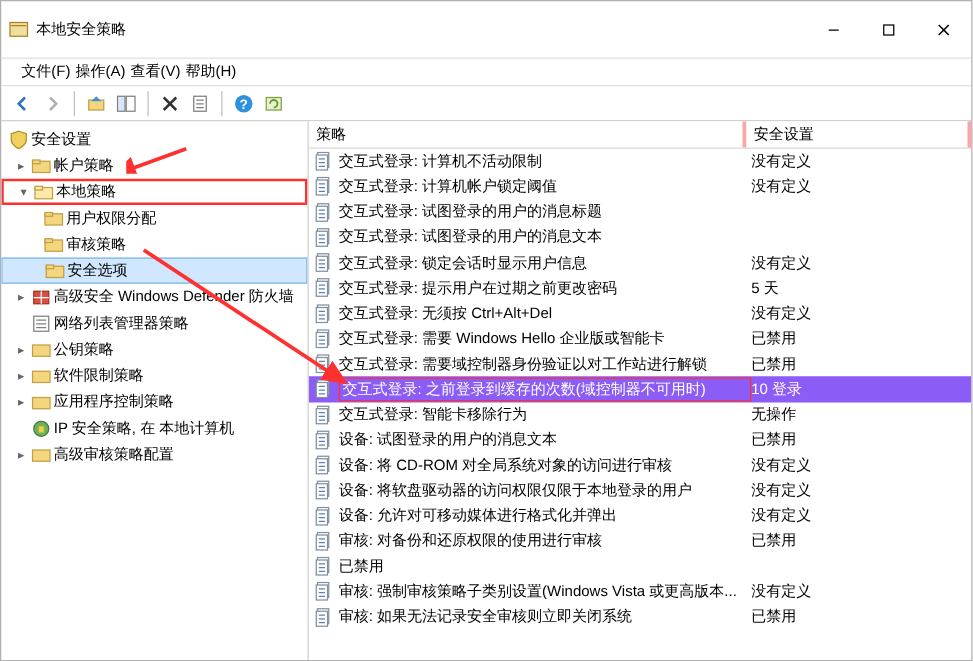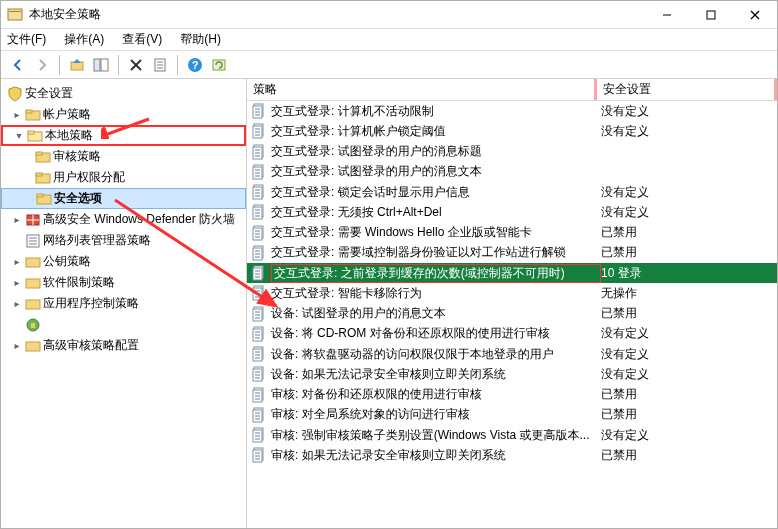--- a/index.html
+++ b/index.html
@@ -1,44 +1,44 @@
 <!DOCTYPE html>
 <html><head>
 <meta charset="utf-8">
 <style>
   * { box-sizing: border-box; font-family: "Microsoft YaHei", "Segoe UI", sans-serif; }
   html, body { margin: 0; padding: 0; }
   .window { width: 778px; height: 529px; background: #fff; border: 1px solid #b0b0b0; position: relative; overflow: hidden; }
-  .titlebar { height: 28px; display: flex; align-items: center; padding-left: 6px; border-bottom: 1px solid #e0e0e0; }
+  .titlebar { height: 46px; display: flex; align-items: center; padding-left: 6px; border-bottom: 1px solid #e0e0e0; }
   .titlebar .t-icon { width: 16px; height: 16px; margin-right: 6px; }
   .titlebar .title { font-size: 12px; flex: 1; }
   .titlebar .winbtns { display: flex; height: 100%; }
   .titlebar .winbtn { width: 44px; display: flex; align-items: center; justify-content: center; font-size: 14px; }
-  .menubar { height: 22px; display: flex; align-items: center; padding-left: 6px; border-bottom: 1px solid #e0e0e0; font-size: 12px; gap: 18px; }
+  .menubar { height: 22px; display: flex; align-items: center; padding-left: 16px; border-bottom: 1px solid #e0e0e0; font-size: 12px; gap: 4px; }
   .toolbar { height: 28px; display: flex; align-items: center; padding-left: 6px; border-bottom: 1px solid #d0d0d0; gap: 2px; }
   .toolbar .tb { width: 22px; height: 22px; display: flex; align-items: center; justify-content: center; border: 1px solid transparent; }
   .toolbar .sep { width: 1px; height: 20px; background: #c0c0c0; margin: 0 4px; }
   .body { display: flex; height: calc(100% - 78px); }
   .tree { width: 246px; border-right: 1px solid #d0d0d0; overflow: hidden; position: relative; padding-top: 4px; }
   .list { flex: 1; overflow: hidden; display: flex; flex-direction: column; position: relative; }
   .list-header { display: flex; height: 22px; border-bottom: 1px solid #d9d9d9; font-size: 12px; background: #fff; }
   .list-header .col { padding-left: 6px; display: flex; align-items: center; border-right: 3px solid #fca5a5; }
   .col-policy { width: 350px; }
   .col-setting { flex: 1; }
   .list-body { flex: 1; overflow-y: hidden; }
   .row { display: flex; height: 20.25px; align-items: center; font-size: 12px; padding-left: 4px; }
   .row .ricon { width: 16px; height: 16px; margin-right: 4px; flex: 0 0 16px; }
   .row .pcol { width: 330px; overflow: hidden; white-space: nowrap; text-overflow: ellipsis; }
   .row .scol { flex: 1; white-space: nowrap; }
-  .row.selected { background: #15803d; color: #fff; }
+  .row.selected { background: #8b5cf6; color: #fff; }
   .row.selected .pcol { border: 1.5px solid #ff3030; padding-left: 2px; }
   .node { display: flex; align-items: center; height: 21px; font-size: 12px; white-space: nowrap; }
   .node .tw { width: 12px; text-align: center; color: #666; font-size: 10px; }
   .node .nicon { width: 16px; height: 16px; margin: 0 2px; }
-  .node.sel { background: #d0e7ff; border: 1px solid #7ab7e8; font-weight: bold; }
+  .node.sel { background: #d0e7ff; border: 1px solid #7ab7e8; }
   .redbox { border: 2px solid #ff3030; }
   .arrow { position: absolute; pointer-events: none; z-index: 50; }
   svg.ic { width: 16px; height: 16px; }
 </style>
 </head>
 <body>
 
 <div class="window">
 
   <div class="titlebar">
@@ -153,28 +153,28 @@
               <rect x="1" y="4" width="14" height="9" fill="#fce8a8" stroke="#c0a040"></rect>
               <rect x="1" y="3" width="6" height="3" fill="#fce8a8" stroke="#c0a040"></rect>
             </svg></span>
         <span>本地策略</span>
       </div>
       <div class="node" style="padding-left:32px">
         <span class="nicon"><svg class="ic" viewBox="0 0 16 16">
               <rect x="1" y="4" width="14" height="9" fill="#f5d680" stroke="#c0a040"></rect>
               <rect x="1" y="3" width="6" height="3" fill="#f5d680" stroke="#c0a040"></rect>
             </svg></span>
+        <span>用户权限分配</span>
+      </div>
+      <div class="node" style="padding-left:32px">
+        <span class="nicon"><svg class="ic" viewBox="0 0 16 16">
+              <rect x="1" y="4" width="14" height="9" fill="#f5d680" stroke="#c0a040"></rect>
+              <rect x="1" y="3" width="6" height="3" fill="#f5d680" stroke="#c0a040"></rect>
+            </svg></span>
         <span>审核策略</span>
-      </div>
-      <div class="node" style="padding-left:32px">
-        <span class="nicon"><svg class="ic" viewBox="0 0 16 16">
-              <rect x="1" y="4" width="14" height="9" fill="#f5d680" stroke="#c0a040"></rect>
-              <rect x="1" y="3" width="6" height="3" fill="#f5d680" stroke="#c0a040"></rect>
-            </svg></span>
-        <span>用户权限分配</span>
       </div>
       <div class="node sel redbox" style="padding-left:32px">
         <span class="nicon"><svg class="ic" viewBox="0 0 16 16">
               <rect x="1" y="4" width="14" height="9" fill="#f5d680" stroke="#c0a040"></rect>
               <rect x="1" y="3" width="6" height="3" fill="#f5d680" stroke="#c0a040"></rect>
             </svg></span>
         <span>安全选项</span>
       </div>
       <div class="node" style="padding-left:10px">
         <span class="tw">▸</span>
@@ -213,20 +213,21 @@
         <span class="nicon"><svg class="ic" viewBox="0 0 16 16">
               <rect x="1" y="4" width="14" height="9" fill="#f5d680" stroke="#c0a040"></rect>
             </svg></span>
         <span>应用程序控制策略</span>
       </div>
       <div class="node" style="padding-left:22px">
         <span class="nicon"><svg class="ic" viewBox="0 0 16 16">
               <circle cx="8" cy="8" r="6" fill="#70b060" stroke="#408030"></circle>
               <rect x="6" y="6" width="4" height="5" fill="#f0d040"></rect>
             </svg></span>
+        <span>IP 安全策略, 在  本地计算机</span>
       </div>
       <div class="node" style="padding-left:10px">
         <span class="tw">▸</span>
         <span class="nicon"><svg class="ic" viewBox="0 0 16 16">
               <rect x="1" y="4" width="14" height="9" fill="#f5d680" stroke="#c0a040"></rect>
             </svg></span>
         <span>高级审核策略配置</span>
       </div>
     </div>
 
@@ -292,20 +293,31 @@
             <span class="scol">没有定义</span>
           </div>
           <div class="row">
             <span class="ricon"><svg class="ic" viewBox="0 0 16 16">
                 <rect x="3" y="1" width="9" height="12" fill="#fff" stroke="#8090a0"></rect>
                 <rect x="2" y="3" width="9" height="12" fill="#fff" stroke="#8090a0"></rect>
                 <line x1="4" y1="6" x2="9" y2="6" stroke="#6080b0"></line>
                 <line x1="4" y1="9" x2="9" y2="9" stroke="#6080b0"></line>
                 <line x1="4" y1="12" x2="9" y2="12" stroke="#6080b0"></line>
               </svg></span>
+            <span class="pcol">交互式登录: 提示用户在过期之前更改密码</span>
+            <span class="scol">5 天</span>
+          </div>
+          <div class="row">
+            <span class="ricon"><svg class="ic" viewBox="0 0 16 16">
+                <rect x="3" y="1" width="9" height="12" fill="#fff" stroke="#8090a0"></rect>
+                <rect x="2" y="3" width="9" height="12" fill="#fff" stroke="#8090a0"></rect>
+                <line x1="4" y1="6" x2="9" y2="6" stroke="#6080b0"></line>
+                <line x1="4" y1="9" x2="9" y2="9" stroke="#6080b0"></line>
+                <line x1="4" y1="12" x2="9" y2="12" stroke="#6080b0"></line>
+              </svg></span>
             <span class="pcol">交互式登录: 无须按 Ctrl+Alt+Del</span>
             <span class="scol">没有定义</span>
           </div>
           <div class="row">
             <span class="ricon"><svg class="ic" viewBox="0 0 16 16">
                 <rect x="3" y="1" width="9" height="12" fill="#fff" stroke="#8090a0"></rect>
                 <rect x="2" y="3" width="9" height="12" fill="#fff" stroke="#8090a0"></rect>
                 <line x1="4" y1="6" x2="9" y2="6" stroke="#6080b0"></line>
                 <line x1="4" y1="9" x2="9" y2="9" stroke="#6080b0"></line>
                 <line x1="4" y1="12" x2="9" y2="12" stroke="#6080b0"></line>
@@ -358,21 +370,21 @@
             <span class="scol">已禁用</span>
           </div>
           <div class="row">
             <span class="ricon"><svg class="ic" viewBox="0 0 16 16">
                 <rect x="3" y="1" width="9" height="12" fill="#fff" stroke="#8090a0"></rect>
                 <rect x="2" y="3" width="9" height="12" fill="#fff" stroke="#8090a0"></rect>
                 <line x1="4" y1="6" x2="9" y2="6" stroke="#6080b0"></line>
                 <line x1="4" y1="9" x2="9" y2="9" stroke="#6080b0"></line>
                 <line x1="4" y1="12" x2="9" y2="12" stroke="#6080b0"></line>
               </svg></span>
-            <span class="pcol">设备: 将 CD-ROM 对备份和还原权限的使用进行审核</span>
+            <span class="pcol">设备: 将 CD-ROM 对全局系统对象的访问进行审核</span>
             <span class="scol">没有定义</span>
           </div>
           <div class="row">
             <span class="ricon"><svg class="ic" viewBox="0 0 16 16">
                 <rect x="3" y="1" width="9" height="12" fill="#fff" stroke="#8090a0"></rect>
                 <rect x="2" y="3" width="9" height="12" fill="#fff" stroke="#8090a0"></rect>
                 <line x1="4" y1="6" x2="9" y2="6" stroke="#6080b0"></line>
                 <line x1="4" y1="9" x2="9" y2="9" stroke="#6080b0"></line>
                 <line x1="4" y1="12" x2="9" y2="12" stroke="#6080b0"></line>
               </svg></span>
@@ -380,21 +392,21 @@
             <span class="scol">没有定义</span>
           </div>
           <div class="row">
             <span class="ricon"><svg class="ic" viewBox="0 0 16 16">
                 <rect x="3" y="1" width="9" height="12" fill="#fff" stroke="#8090a0"></rect>
                 <rect x="2" y="3" width="9" height="12" fill="#fff" stroke="#8090a0"></rect>
                 <line x1="4" y1="6" x2="9" y2="6" stroke="#6080b0"></line>
                 <line x1="4" y1="9" x2="9" y2="9" stroke="#6080b0"></line>
                 <line x1="4" y1="12" x2="9" y2="12" stroke="#6080b0"></line>
               </svg></span>
-            <span class="pcol">设备: 如果无法记录安全审核则立即关闭系统</span>
+            <span class="pcol">设备: 允许对可移动媒体进行格式化并弹出</span>
             <span class="scol">没有定义</span>
           </div>
           <div class="row">
             <span class="ricon"><svg class="ic" viewBox="0 0 16 16">
                 <rect x="3" y="1" width="9" height="12" fill="#fff" stroke="#8090a0"></rect>
                 <rect x="2" y="3" width="9" height="12" fill="#fff" stroke="#8090a0"></rect>
                 <line x1="4" y1="6" x2="9" y2="6" stroke="#6080b0"></line>
                 <line x1="4" y1="9" x2="9" y2="9" stroke="#6080b0"></line>
                 <line x1="4" y1="12" x2="9" y2="12" stroke="#6080b0"></line>
               </svg></span>
@@ -402,21 +414,20 @@
             <span class="scol">已禁用</span>
           </div>
           <div class="row">
             <span class="ricon"><svg class="ic" viewBox="0 0 16 16">
                 <rect x="3" y="1" width="9" height="12" fill="#fff" stroke="#8090a0"></rect>
                 <rect x="2" y="3" width="9" height="12" fill="#fff" stroke="#8090a0"></rect>
                 <line x1="4" y1="6" x2="9" y2="6" stroke="#6080b0"></line>
                 <line x1="4" y1="9" x2="9" y2="9" stroke="#6080b0"></line>
                 <line x1="4" y1="12" x2="9" y2="12" stroke="#6080b0"></line>
               </svg></span>
-            <span class="pcol">审核: 对全局系统对象的访问进行审核</span>
             <span class="scol">已禁用</span>
           </div>
           <div class="row">
             <span class="ricon"><svg class="ic" viewBox="0 0 16 16">
                 <rect x="3" y="1" width="9" height="12" fill="#fff" stroke="#8090a0"></rect>
                 <rect x="2" y="3" width="9" height="12" fill="#fff" stroke="#8090a0"></rect>
                 <line x1="4" y1="6" x2="9" y2="6" stroke="#6080b0"></line>
                 <line x1="4" y1="9" x2="9" y2="9" stroke="#6080b0"></line>
                 <line x1="4" y1="12" x2="9" y2="12" stroke="#6080b0"></line>
               </svg></span>

